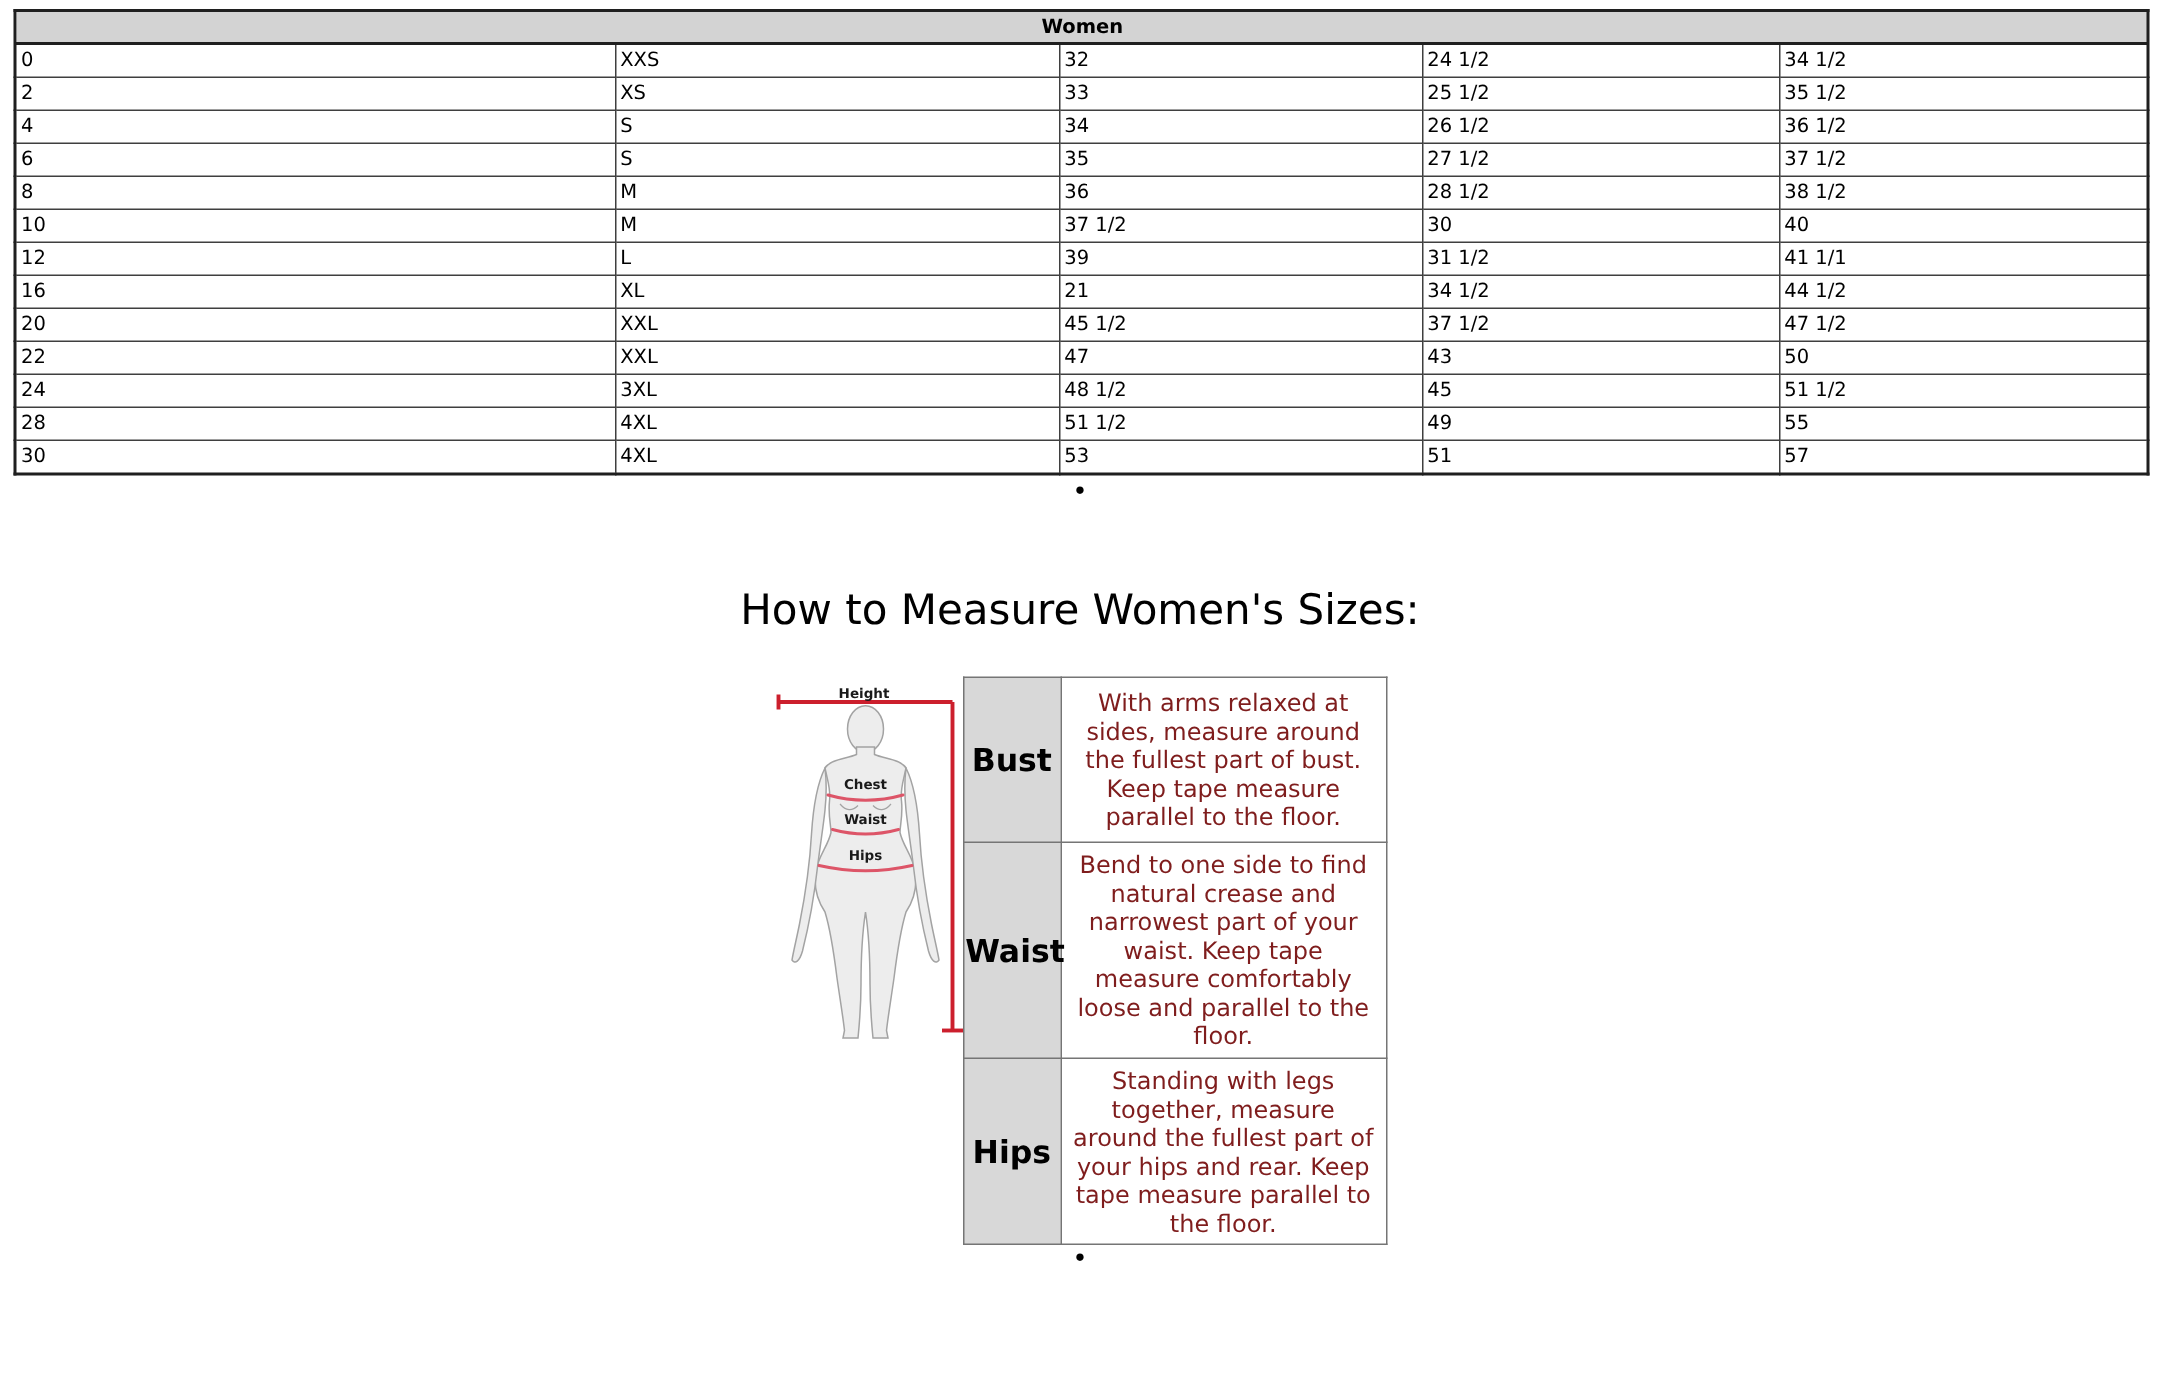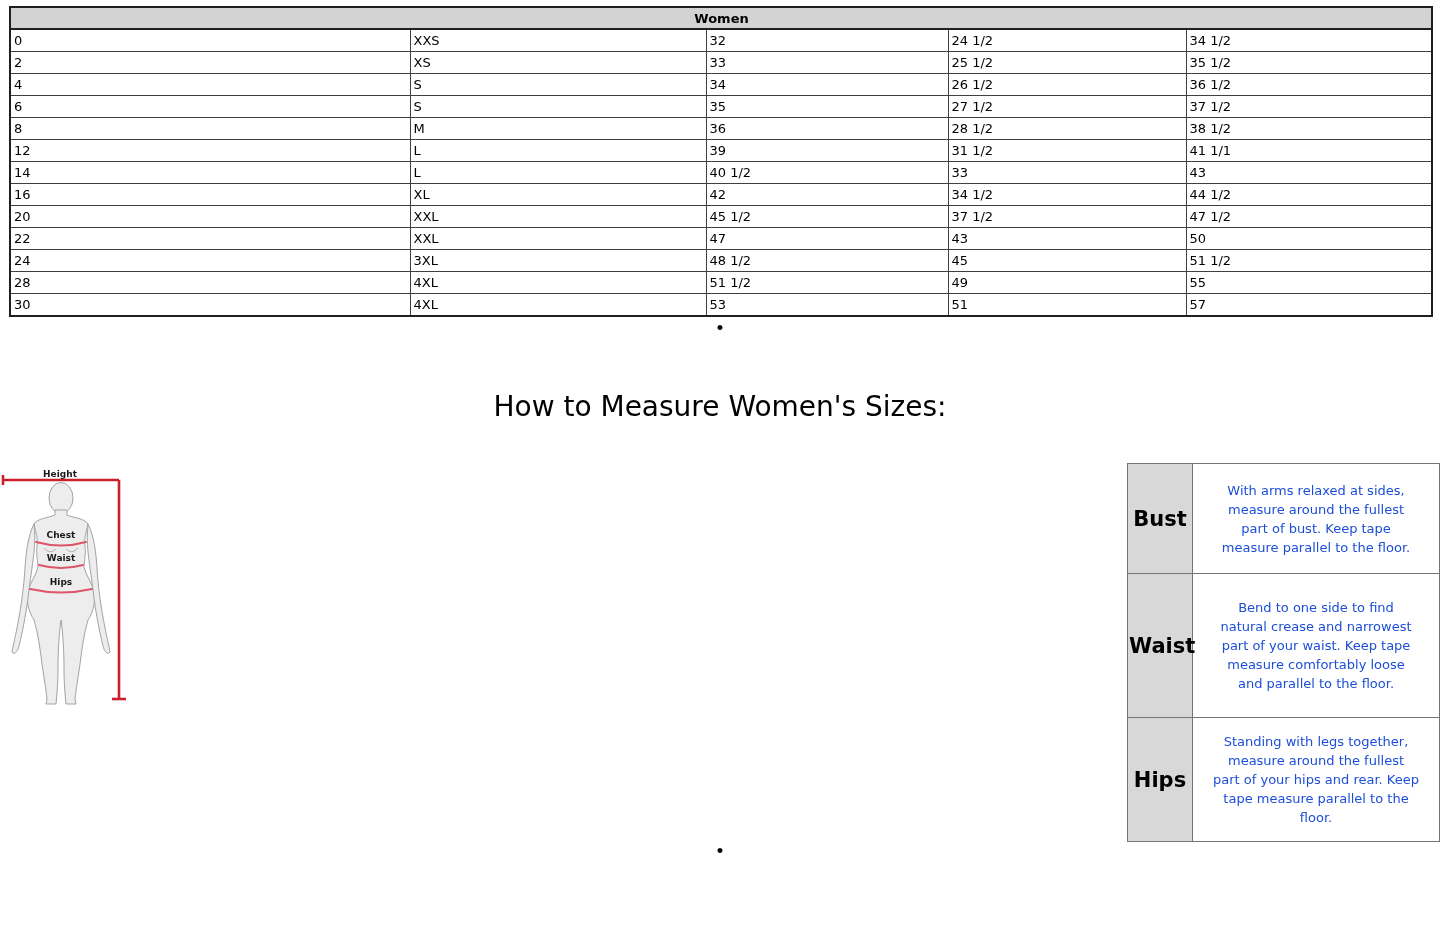--- a/index.html
+++ b/index.html
@@ -50,23 +50,23 @@
   .howto-heading{
     margin:57px 0 0 0;
     text-align:center;
     font-size:28px;
     font-weight:normal;
     letter-spacing:0px;
   }
   
   .measure-section{
     display:flex;
-    justify-content:space-between;
+    justify-content:center;
     align-items:flex-start;
-    margin-top:40px;
+    margin-top:28px;
   }
   .figure-svg{
     width:126px;height:240px;
     margin-top:5px;
     flex:0 0 auto;
   }
   .figure-svg .frame{stroke:var(--accent-red,#cc1f2d);stroke-width:2.6;fill:none;}
   .figure-svg .band{stroke:var(--band-red,#dd5568);stroke-width:2;fill:none;stroke-linecap:round;}
   .figure-svg .body{fill:var(--body-fill,#ededed);stroke:var(--body-stroke,#a3a3a3);stroke-width:1;}
   .figure-svg .detail{fill:none;stroke:var(--body-stroke,#a3a3a3);stroke-width:0.8;}
@@ -87,25 +87,25 @@
   }
   .measure-table .label-cell{
     width:62px;
     background:var(--measure-label-bg,#d8d8d8);
     font-weight:bold;
     font-size:21px;
     text-align:center;
   }
   .measure-table .desc-cell{
     width:206px;
-    font-size:13px;
+    font-size:16px;
     line-height:19px;
     text-align:center;
-    color:#1d4ed8;
-    padding:4px 20px;
+    color:#7f1d1d;
+    padding:4px 5px;
   }
   .row-bust{height:110px;}
   .row-waist{height:144px;}
   .row-hips{height:124px;}
 </style>
 </head>
 <body>
 
 <table class="chart-table">
   <colgroup>
@@ -150,37 +150,37 @@
     <td>37 1/2</td>
   </tr>
       <tr>
     <td>8</td>
     <td>M</td>
     <td>36</td>
     <td>28 1/2</td>
     <td>38 1/2</td>
   </tr>
       <tr>
+    <td>10</td>
+    <td>M</td>
+    <td>37 1/2</td>
+    <td>30</td>
+    <td>40</td>
+  </tr>
+      <tr>
     <td>12</td>
     <td>L</td>
     <td>39</td>
     <td>31 1/2</td>
     <td>41 1/1</td>
   </tr>
       <tr>
-    <td>14</td>
-    <td>L</td>
-    <td>40 1/2</td>
-    <td>33</td>
-    <td>43</td>
-  </tr>
-      <tr>
     <td>16</td>
     <td>XL</td>
-    <td>42</td>
+    <td>21</td>
     <td>34 1/2</td>
     <td>44 1/2</td>
   </tr>
       <tr>
     <td>20</td>
     <td>XXL</td>
     <td>45 1/2</td>
     <td>37 1/2</td>
     <td>47 1/2</td>
   </tr>

